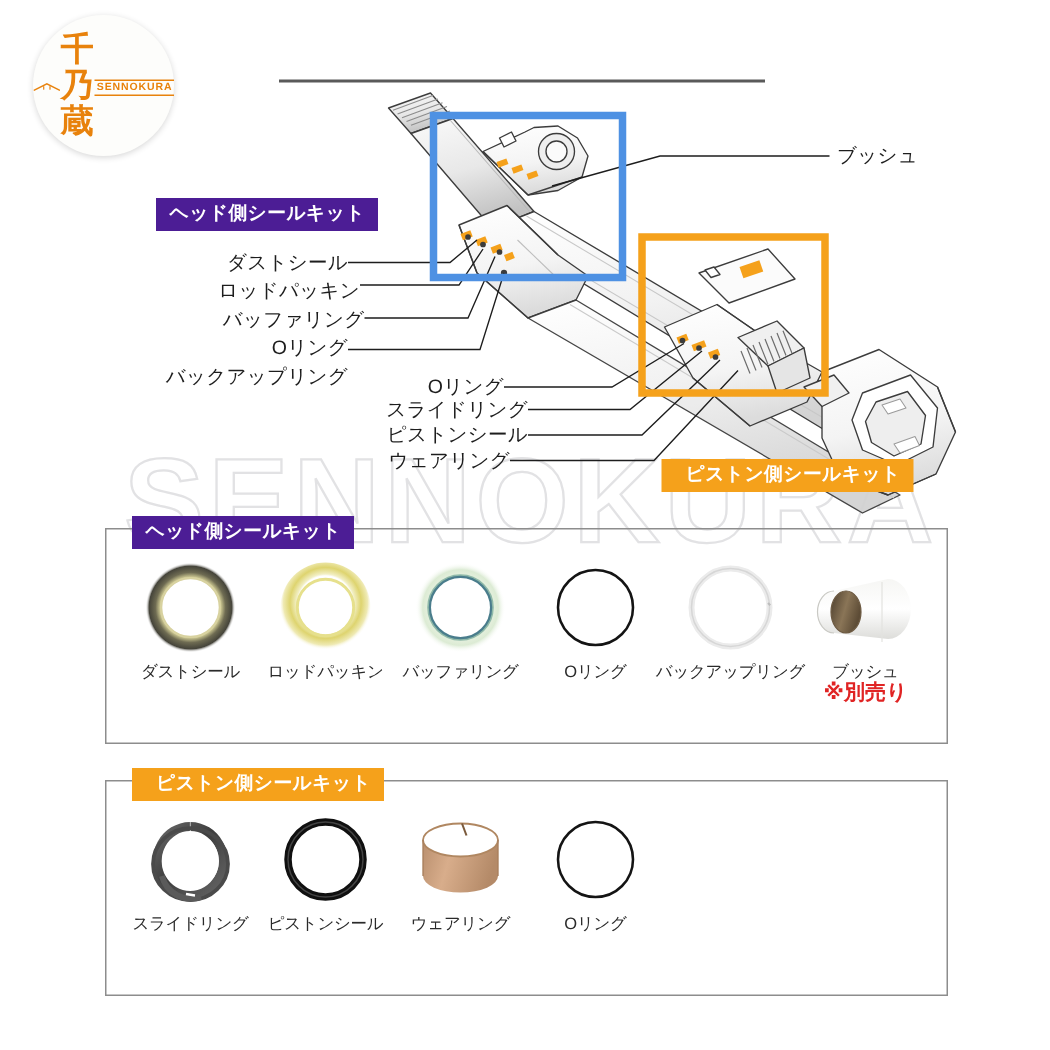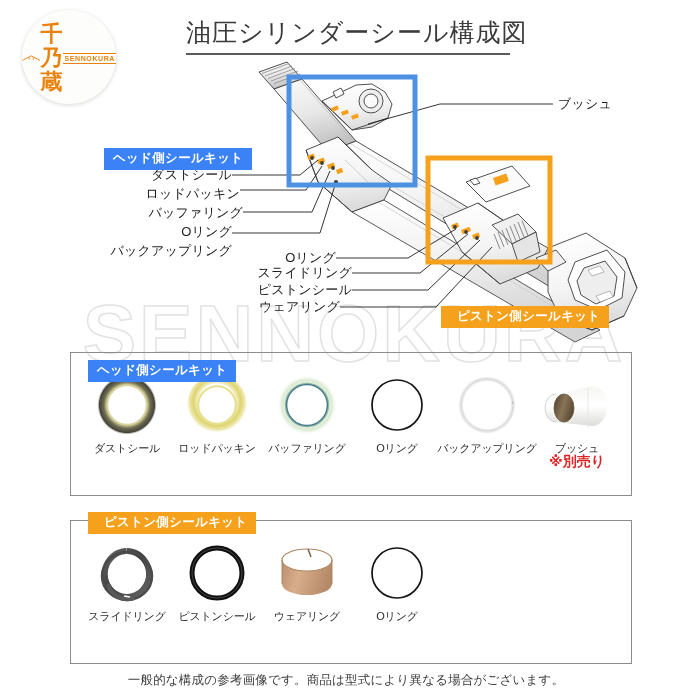--- a/index.html
+++ b/index.html
@@ -110,21 +110,21 @@
     position: absolute;
     font-size: 12.5px;
     font-weight: 700;
     color: #ffffff;
     padding: 3px 9px 4px 9px;
     letter-spacing: 0.3px;
     white-space: nowrap;
     line-height: 15px;
     z-index: 8;
   }
-  .badge.blue   { background: #3b82f6; margin-top: 16px; }
+  .badge.blue   { background: #4c1d95; }
   .badge.orange { background: #f5a11b; padding-left: 16px; }
 
   .badge-head-diagram  { left: 104px; top: 132px; }
   .badge-piston-diagram{ left: 441px; top: 306px; }
   .badge-head-panel    { left: 88px;  top: 344px; }
   .badge-piston-panel  { left: 88px;  top: 512px; }
 
   
   .lead {
     position: absolute;
@@ -222,21 +222,20 @@
     <div class="logo-inner">
       <svg class="logo-roof" viewBox="0 0 62 20">
         <path d="M3 17 L31 3 L59 17" fill="none" stroke="#e8820c" stroke-width="3.2" stroke-linecap="round"></path>
         <path d="M24 9 L24 15 M38 9 L38 15" stroke="#e8820c" stroke-width="2.6" stroke-linecap="round"></path>
       </svg>
       <div class="logo-kanji">千乃蔵</div>
       <div class="logo-romaji">SENNOKURA</div>
     </div>
   </div>
 
-  <div class="title">油圧シリンダーシール構成図</div>
   <div class="title-rule"></div>
 
   <svg class="diagram" viewBox="0 0 700 700">
     <defs>
       <linearGradient id="tubeG" x1="0" y1="0" x2="0.35" y2="1">
         <stop offset="0%" stop-color="#ffffff"></stop>
         <stop offset="45%" stop-color="#f2f2f2"></stop>
         <stop offset="100%" stop-color="#d3d3d3"></stop>
       </linearGradient>
       <linearGradient id="rodG" x1="0" y1="0" x2="0.3" y2="1">
@@ -551,15 +550,14 @@
         <svg viewBox="0 0 66 66" width="66" height="66">
           <circle cx="33" cy="33" r="25" fill="#ffffff" stroke="#141414" stroke-width="1.7"></circle>
         </svg>
       </div>
       <div class="item-label">Оリング</div>
       <div class="item-note"></div>
     </div>
 
   </div>
 
-  <div class="footer">一般的な構成の参考画像です。商品は型式により異なる場合がございます。</div>
 
 </div>
 
 </body></html>

